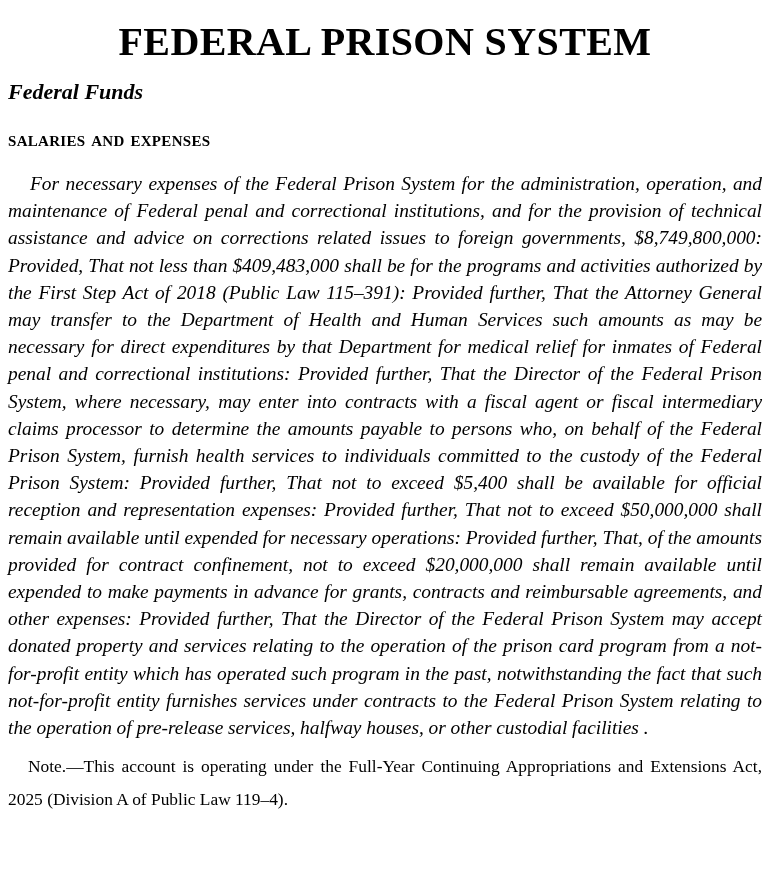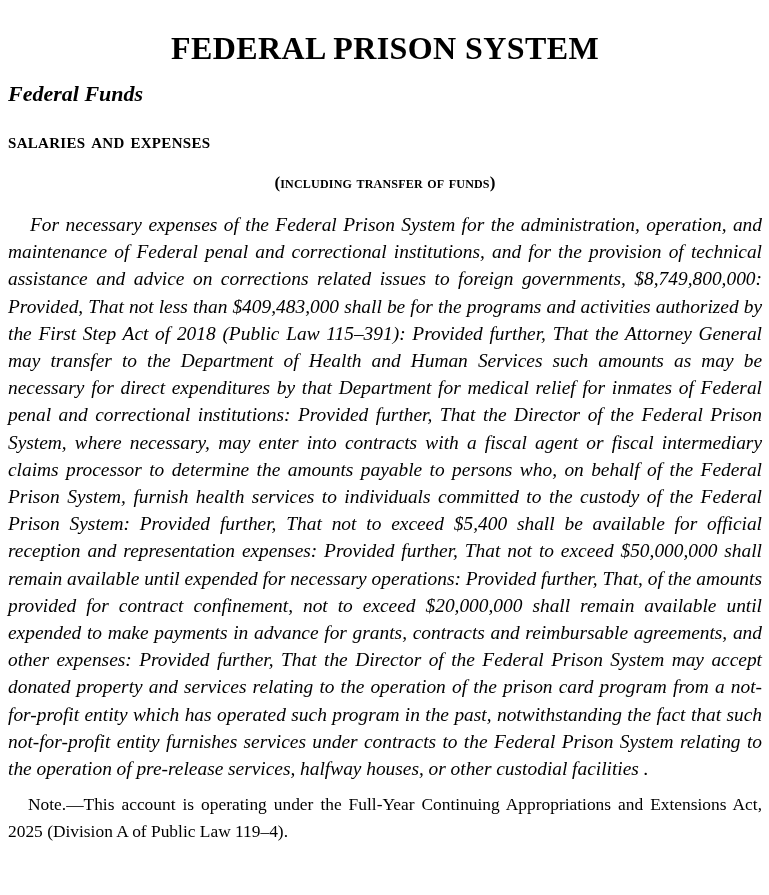--- a/index.html
+++ b/index.html
@@ -21,25 +21,25 @@
     width: 769px;
     height: 895px;
     box-sizing: border-box;
     padding: 0 7px 0 8px;
   }
 
   
   .title-main {
     text-align: center;
     font-weight: bold;
-    font-size: 32px;
+    font-size: 40px;
     letter-spacing: 0.4px;
     line-height: 1.0;
     margin: 0;
-    padding-top: 32px;
+    padding-top: 22px;
   }
 
   .title-sub {
     text-align: left;
     font-weight: bold;
     font-style: italic;
     font-size: 22px;
     line-height: 1.0;
     margin: 0;
     padding-top: 19px;
@@ -76,38 +76,37 @@
     text-align-last: left;
     margin: 0;
     padding-top: 20px;
     text-indent: 22px;
     hyphens: manual;
     word-spacing: -0.1px;
   }
 
   .note-text {
     font-size: 17.4px;
-    line-height: 27px;
+    line-height: 33px;
     text-align: justify;
     text-align-last: left;
     margin: 0;
     padding-top: 9px;
     text-indent: 20px;
   }
 </style>
 </head>
 <body>
 
 <div class="page">
 
   <h1 class="title-main">FEDERAL PRISON SYSTEM</h1>
 
   <h2 class="title-sub">Federal Funds</h2>
 
   <h3 class="title-account">Salaries and Expenses</h3>
 
-  <h4 class="title-paren">(Including transfer of funds)</h4>
 
   <p class="body-text">For necessary expenses of the Federal Prison System for the administration, operation, and maintenance of Federal penal and correctional institutions, and for the provision of technical assistance and advice on corrections related issues to foreign governments, $8,749,800,000: Provided, That not less than $409,483,000 shall be for the programs and activities authorized by the First Step Act of 2018 (Public Law 115–391): Provided further, That the Attorney General may transfer to the Department of Health and Human Services such amounts as may be necessary for direct expenditures by that Department for medical relief for inmates of Federal penal and correctional institutions: Provided further, That the Director of the Federal Prison System, where necessary, may enter into contracts with a fiscal agent or fiscal intermediary claims processor to determine the amounts payable to persons who, on behalf of the Federal Prison System, furnish health services to individuals committed to the custody of the Federal Prison System: Provided further, That not to exceed $5,400 shall be available for official reception and representation expenses: Provided further, That not to exceed $50,000,000 shall remain available until expended for necessary operations: Provided further, That, of the amounts provided for contract confinement, not to exceed $20,000,000 shall remain available until expended to make payments in advance for grants, contracts and reimbursable agreements, and other expenses: Provided further, That the Director of the Federal Prison System may accept donated property and services relating to the operation of the prison card program from a not-for-profit entity which has operated such program in the past, notwithstanding the fact that such not-for-profit entity furnishes services under contracts to the Federal Prison System relating to the operation of pre-release services, halfway houses, or other custodial facilities .</p>
 
   <p class="note-text">Note.—This account is operating under the Full-Year Continuing Appropriations and Extensions Act, 2025 (Division A of Public Law 119–4).</p>
 
 </div>
 
 </body></html>

